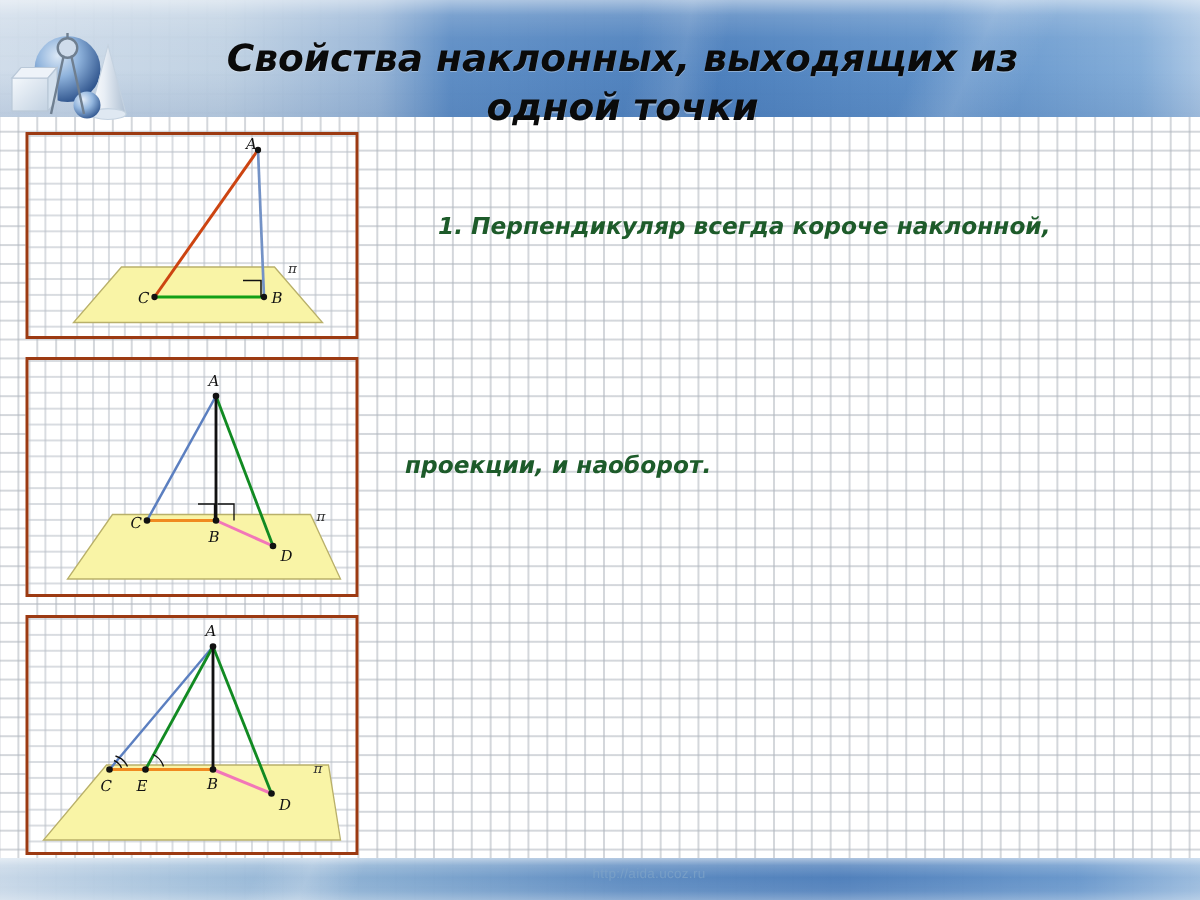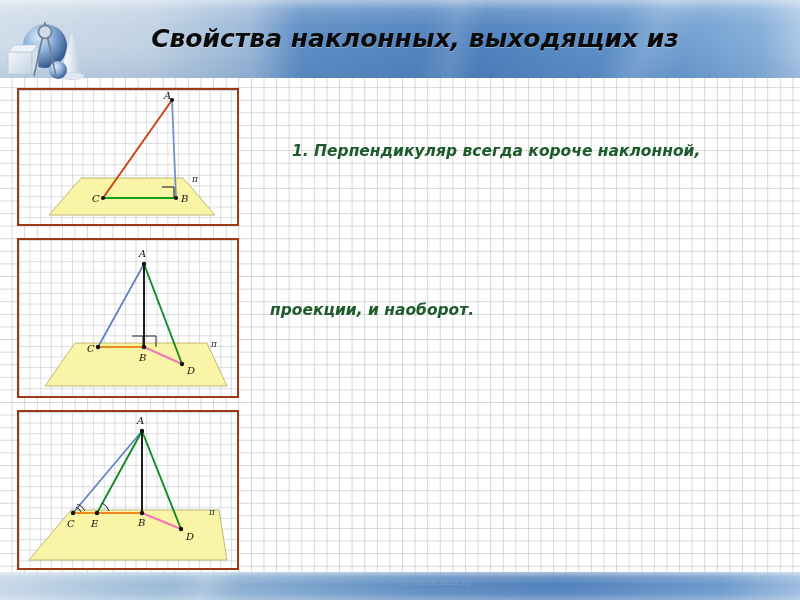--- a/index.html
+++ b/index.html
@@ -184,20 +184,21 @@
     <g stroke="#6f7f90" fill="none" stroke-width="1.6">
       <circle cx="45" cy="32" r="6.5" fill="#cfdceb"></circle>
       <line x1="42.5" y1="37" x2="34" y2="76"></line>
       <line x1="47.5" y1="37" x2="56" y2="76"></line>
       <line x1="45" y1="22" x2="45" y2="26"></line>
     </g>
   </svg>
 
   <div id="slide-title">
     <div>Свойства наклонных, выходящих из</div>
+    <div>одной точки</div>
   </div>
 
   <div class="figure-frame" id="figure-1">
     <svg viewBox="0 0 218 134">
 
       <polygon points="62,88 164,88 196,125 30,125" fill="#f9f4a6" stroke="#b9b06a" stroke-width="0.9"></polygon>
 
       <line x1="153" y1="10" x2="84" y2="108" stroke="#cc4411" stroke-width="2"></line>
 
       <line x1="153" y1="10" x2="157" y2="108" stroke="#7392c6" stroke-width="1.8"></line>

